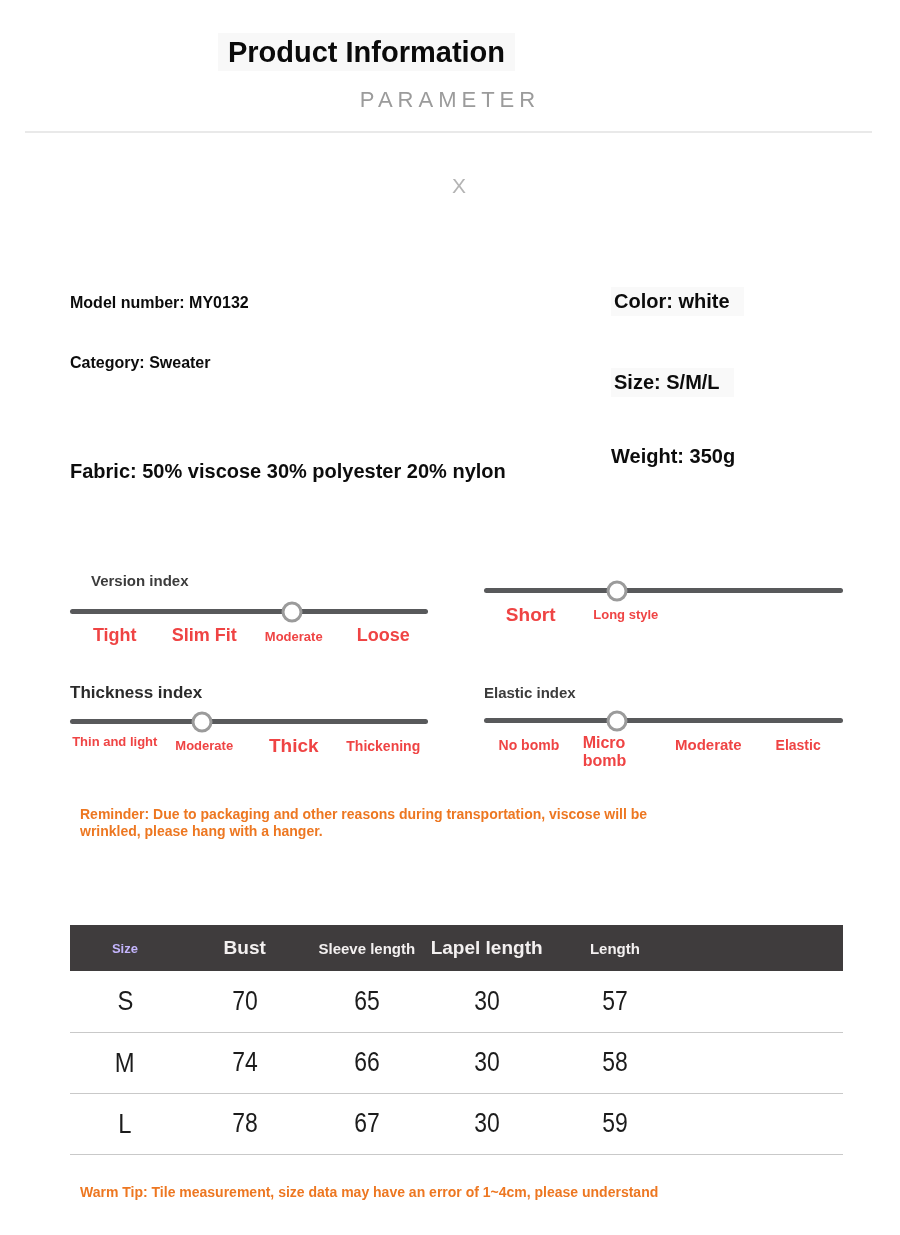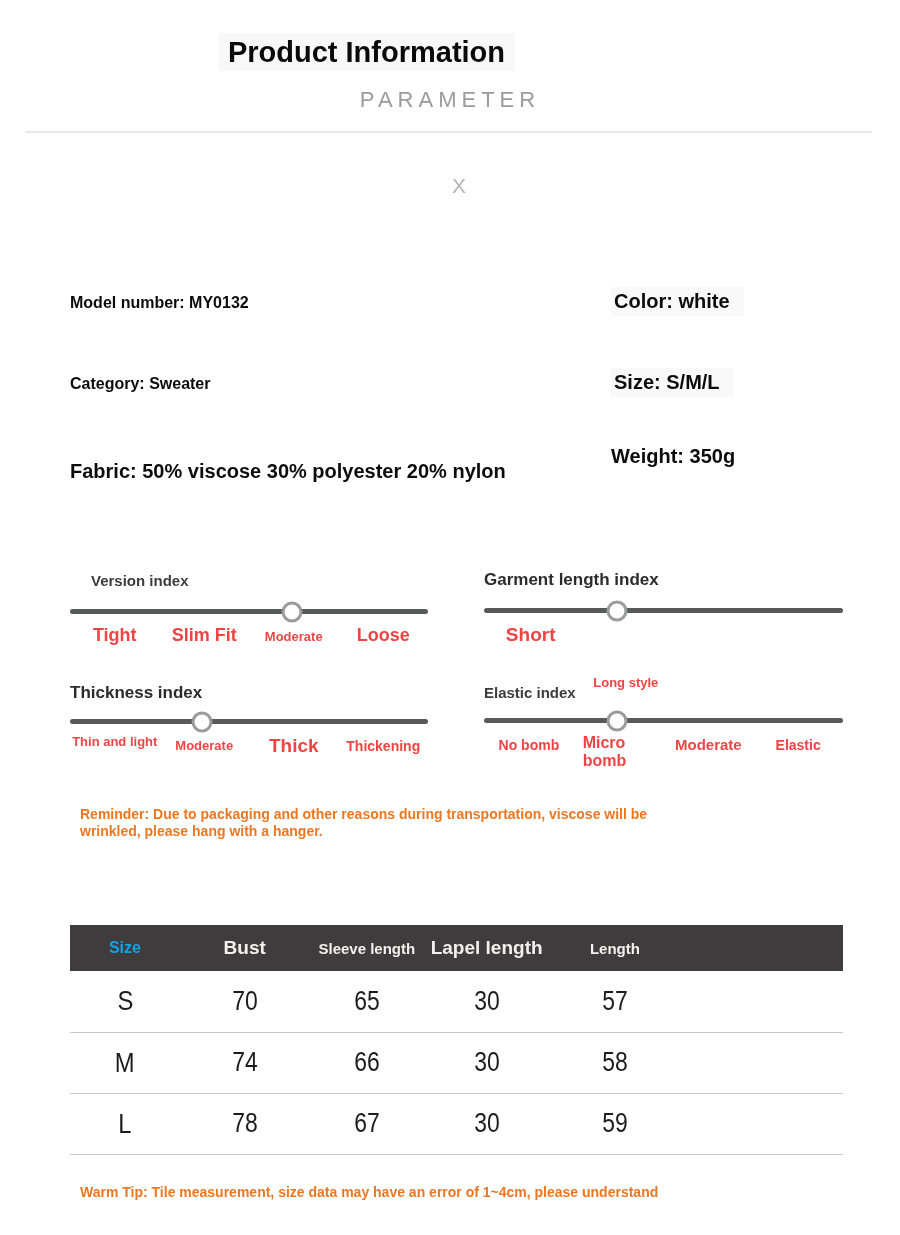--- a/index.html
+++ b/index.html
@@ -32,76 +32,75 @@
   .s-title.fs15 { font-size:15px; }
   .s-title.fs17 { font-size:17px; color:#2b2b2b; }
   .track { position:relative; height:5px; border-radius:3px;
            background:var(--slider-track, #58595b); }
   .knob { position:absolute; top:50%; width:15px; height:15px; background:#fff;
           border:3px solid #9b9b9b; border-radius:50%;
           transform:translate(-50%,-50%); box-sizing:content-box; }
   .labels { display:flex; margin-top:11px; align-items:flex-start; }
   .cell { flex:1; display:flex; justify-content:center; text-align:center;
           font-weight:bold; color:#ef4444; line-height:1.15; }
-  .cell.w26 { flex:0 0 26%; } .cell.w47 { flex:0 0 47%; } .cell.w27 { flex:0 0 27%;margin-top:48px; }
+  .cell.w26 { flex:0 0 26%; } .cell.w47 { flex:0 0 47%; } .cell.w27 { flex:0 0 27%; }
   .fs13{font-size:13px;} .fs14{font-size:14px;} .fs15{font-size:15px;}
   .fs16{font-size:16px;} .fs18{font-size:18px;} .fs19{font-size:19px;}
   .wrap-c { max-width:88px; }
   .wrap-l { max-width:160px; text-align:left; }
   .wrap-m { max-width:72px; text-align:left; }
 
   
   .note { position:absolute; font-weight:bold; font-size:14px; line-height:17px;
           color:var(--accent-orange, #ed7721); }
   .reminder { top:806px; left:80px; width:620px; }
   .warm-tip { top:1184px; left:80px; width:790px; }
 
   
   .size-table { top:925px; left:70px; width:773px; }
   table { width:100%; border-collapse:collapse; }
   thead tr { background:var(--table-header-bg, #3f3c3d); height:46px; }
   th { color:#f3f0f0; font-weight:bold; padding:0; text-align:center; }
-  th.h-a { font-size:16px; color:#0ea5e9; }
+  th.h-a { font-size:13px; color:#c4b5fd; }
   th.h-b { font-size:19px; }
   th.h-c { font-size:15px; }
   tbody tr { height:61px; border-bottom:1px solid #c9c9c9; }
   td { text-align:center; font-size:27px; color:#1c1c1c; padding:0; }
   td .cond { display:inline-block; transform:scaleX(0.85); }
   td.sz { font-size:28px; }
 </style>
 </head>
 <body>
 
 <div class="abs title"><span class="ghost">Product Information</span></div>
 <div class="abs subtitle">PARAMETER</div>
 <div class="abs divider"></div>
 <div class="abs x-mark">X</div>
 
 <div class="spec small" style="left:70px; top:294px;">Model number: MY0132</div>
 <div class="spec large" style="left:611px; top:290px;"><span class="ghost">Color: white</span></div>
-<div class="spec small" style="left:70px; top:375px;">Category: Sweater</div>
+<div class="spec small" style="left:70px; top:354px;">Category: Sweater</div>
 <div class="spec large" style="left:611px; top:371px;text-align:right;"><span class="ghost">Size: S/M/L</span></div>
 <div class="spec large" style="left:70px; top:460px;">Fabric: 50% viscose 30% polyester 20% nylon</div>
 <div class="spec large" style="left:611px; top:445px;">Weight: 350g</div>
 
 <div class="slider" style="left:70px; top:572px; width:358px;">
   <div class="s-title fs15" style="margin-left:21px;">Version index</div>
   <div class="track" style="margin-top:20px;">
     <div class="knob" style="left: 62%;"></div>
   </div>
   <div class="labels">
     <div class="cell fs18">Tight</div>
     <div class="cell fs18">Slim Fit</div>
     <div class="cell fs13" style="padding-top:5px;">Moderate</div>
     <div class="cell fs18">Loose</div>
   </div>
 </div>
 
 <div class="slider" style="left:484px; top:570px; width:359px;">
-  <div class="s-title fs17">Garment length index</div>
   <div class="track" style="margin-top:18px;">
     <div class="knob" style="left: 37%;"></div>
   </div>
   <div class="labels">
     <div class="cell w26 fs19">Short</div>
     <div class="cell w27 fs13" style="padding-top:4px;">Long style</div>
   </div>
 </div>
 
 <div class="slider" style="left:70px; top:683px; width:358px;">

